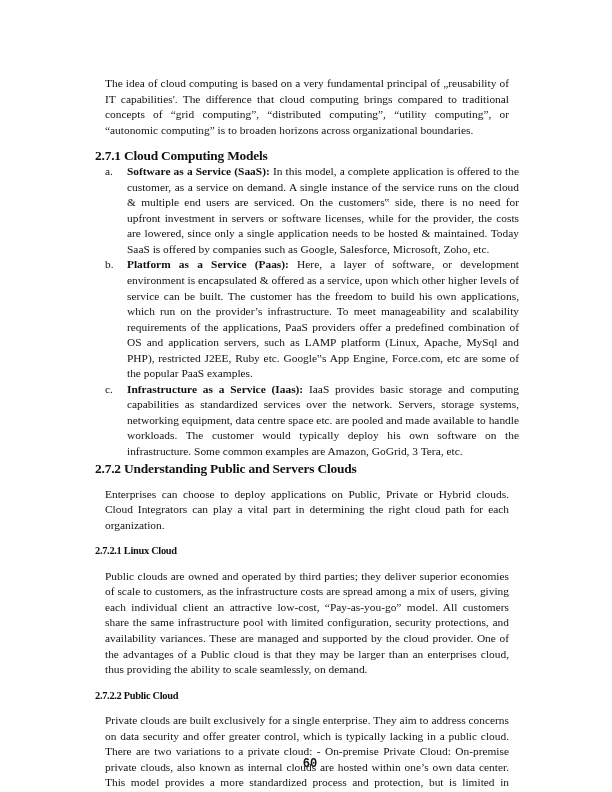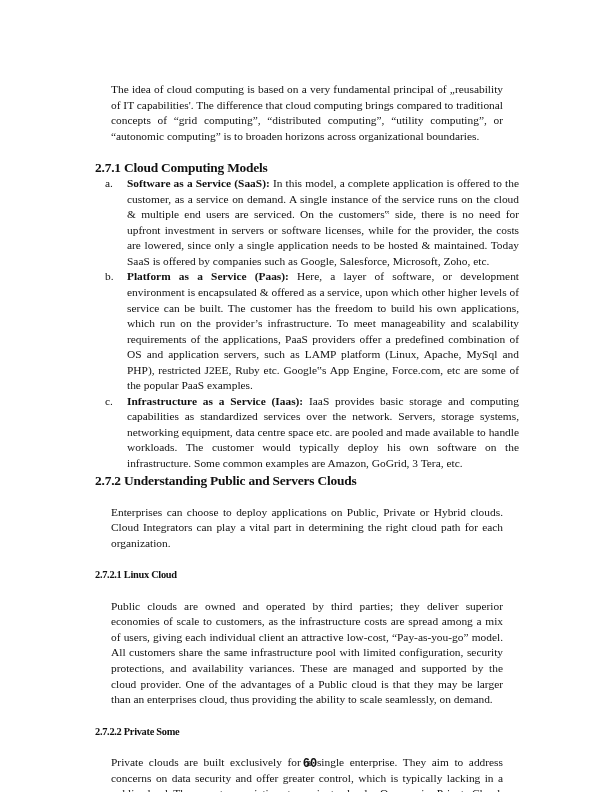--- a/index.html
+++ b/index.html
@@ -2,21 +2,21 @@
 <html><head>
 <meta charset="utf-8">
 <style>
   html, body { margin: 0; padding: 0; background: #ffffff; }
   body { width: 612px; height: 792px; position: relative; overflow: hidden; }
   .page {
     position: absolute; left: 95px; top: 66px; width: 424px;
     font-family: "Liberation Serif", serif; font-size: 11.4px; line-height: 15.55px;
     color: #111111;
   }
-  p { margin: 16px; text-align: justify; }
+  p { margin: 10px; text-align: justify; }
   .h2 { font-weight: bold; font-size: 13.4px; line-height: 16px; margin: 1px 0 0 0; letter-spacing: -0.2px; }
   .h3 { font-weight: bold; font-size: 10.4px; line-height: 15.55px; margin: 0; letter-spacing: -0.3px; }
   ol { margin: 0; padding: 0; list-style: none; }
   li { position: relative; padding-left: 32px; text-align: justify; }
   li .marker { position: absolute; left: 10px; top: 0; }
   li b { font-weight: bold; }
   .page-number {
     position: absolute; top: 757px; left: 4px; width: 612px; text-align: center;
     font-family: Liberation Mono, monospace; font-weight: bold; font-size: 12px; color: #111;
   }
@@ -43,17 +43,17 @@
       <b>Infrastructure as a Service (Iaas):</b><span> IaaS provides basic storage and computing capabilities as standardized services over the network. Servers, storage systems, networking equipment, data centre space etc. are pooled and made available to handle workloads. The customer would typically deploy his own software on the infrastructure. Some common examples are Amazon, GoGrid, 3 Tera, etc.</span>
     </li>
   </ol>
 
   <div class="h2">2.7.2 Understanding Public and Servers Clouds</div>
   <p>Enterprises can choose to deploy applications on Public, Private or Hybrid clouds. Cloud Integrators can play a vital part in determining the right cloud path for each organization.</p>
 
   <div class="h3">2.7.2.1 Linux Cloud</div>
   <p>Public clouds are owned and operated by third parties; they deliver superior economies of scale to customers, as the infrastructure costs are spread among a mix of users, giving each individual client an attractive low-cost, “Pay-as-you-go” model. All customers share the same infrastructure pool with limited configuration, security protections, and availability variances. These are managed and supported by the cloud provider. One of the advantages of a Public cloud is that they may be larger than an enterprises cloud, thus providing the ability to scale seamlessly, on demand.</p>
 
-  <div class="h3">2.7.2.2 Private Some</div>
+  <div class="h3">2.7.2.2 Public Cloud</div>
   <p style="text-align-last: justify;">Private clouds are built exclusively for a single enterprise. They aim to address concerns on data security and offer greater control, which is typically lacking in a public cloud. There are two variations to a private cloud: - On-premise Private Cloud: On-premise private clouds, also known as internal clouds are hosted within one’s own data center. This model provides a more standardized process and protection, but is limited in aspects of size and scalability. IT departments would also need to incur the capital and operational costs for the physical</p>
 </div>
 
 <div class="page-number">60</div>
 
 </body></html>

